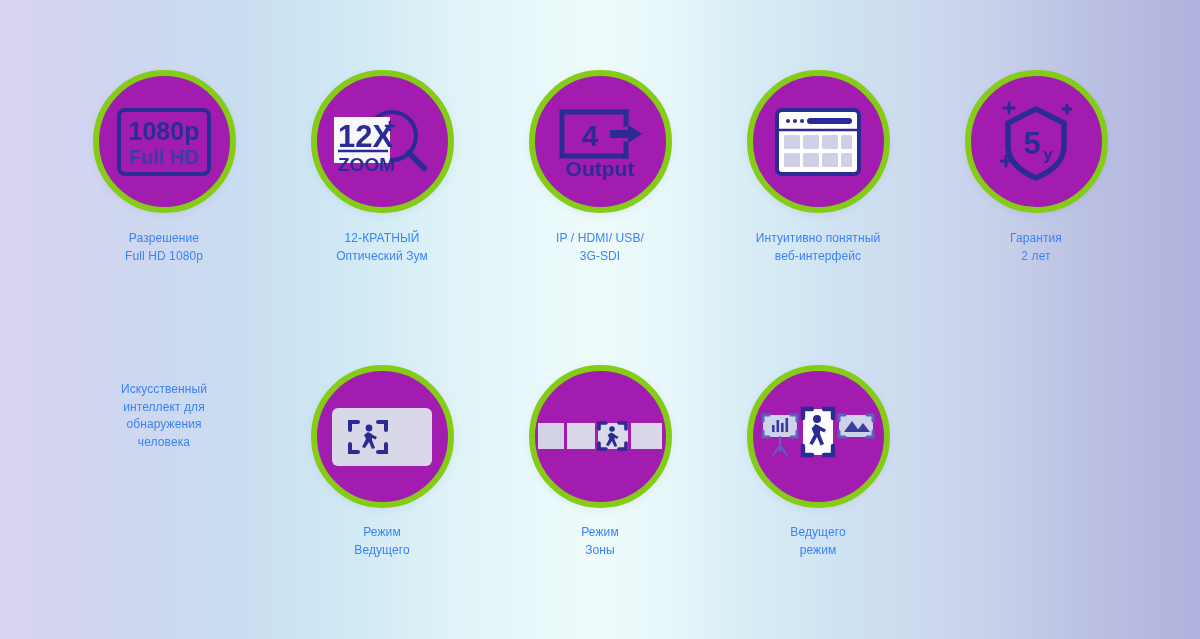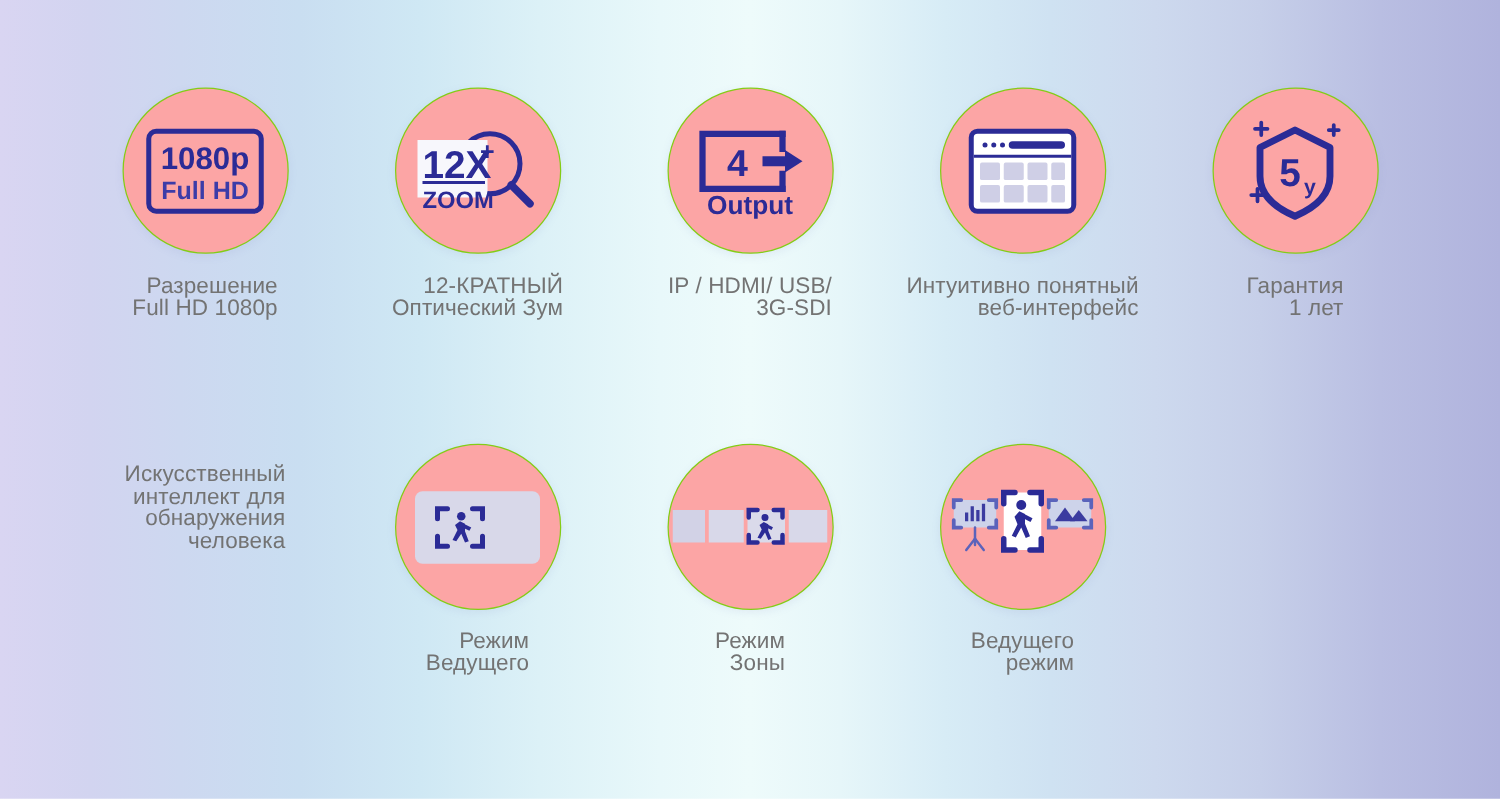--- a/index.html
+++ b/index.html
@@ -48,39 +48,39 @@
   .feature-cell {
     display: flex;
     flex-direction: column;
     align-items: center;
   }
 
   .icon-circle {
     width: 131px;
     height: 131px;
     border-radius: 50%;
-    background: #fca5a5;
-    border: 1px solid #84cc16;
+    background: #a21caf;
+    border: 6px solid #84cc16;
     box-shadow: 0 2px 7px rgba(120,130,190,0.13);
     display: flex;
     align-items: center;
     justify-content: center;
     position: relative;
   }
 
   .icon-circle svg {
     display: block;
   }
 
   .feature-caption {
     margin-top: 17px;
-    text-align: right;
-    font-size: 18px;
+    text-align: center;
+    font-size: 12px;
     line-height: 17.5px;
-    color: #737373;
+    color: #3b82f6;
     letter-spacing: 0.1px;
     white-space: pre-line;
   }
 
   .row-2 .feature-caption {
     margin-top: 16px;
   }
 </style>
 </head>
 <body>
@@ -163,21 +163,21 @@
           <text x="42" y="58" text-anchor="middle" font-family="Liberation Sans, sans-serif" font-size="31" font-weight="bold" fill="#2b2b96">5</text>
           <text x="58" y="64" text-anchor="middle" font-family="Liberation Sans, sans-serif" font-size="17" font-weight="bold" fill="#2b2b96">y</text>
           <g stroke="#2b2b96" stroke-width="3" stroke-linecap="round">
             <path d="M14 12 H24 M19 7 V17"></path>
             <path d="M73 13 H81 M77 9 V17"></path>
             <path d="M11 65 H21 M16 60 V70"></path>
           </g>
         </svg>
       </div>
       <div class="feature-caption">Гарантия
-1 лет</div>
+2 лет</div>
     </div>
 
     <div class="feature-cell row-2">
       <div class="feature-caption">Искусственный
 интеллект для
 обнаружения
 человека</div>
     </div>
 
     <div class="feature-cell row-2">

